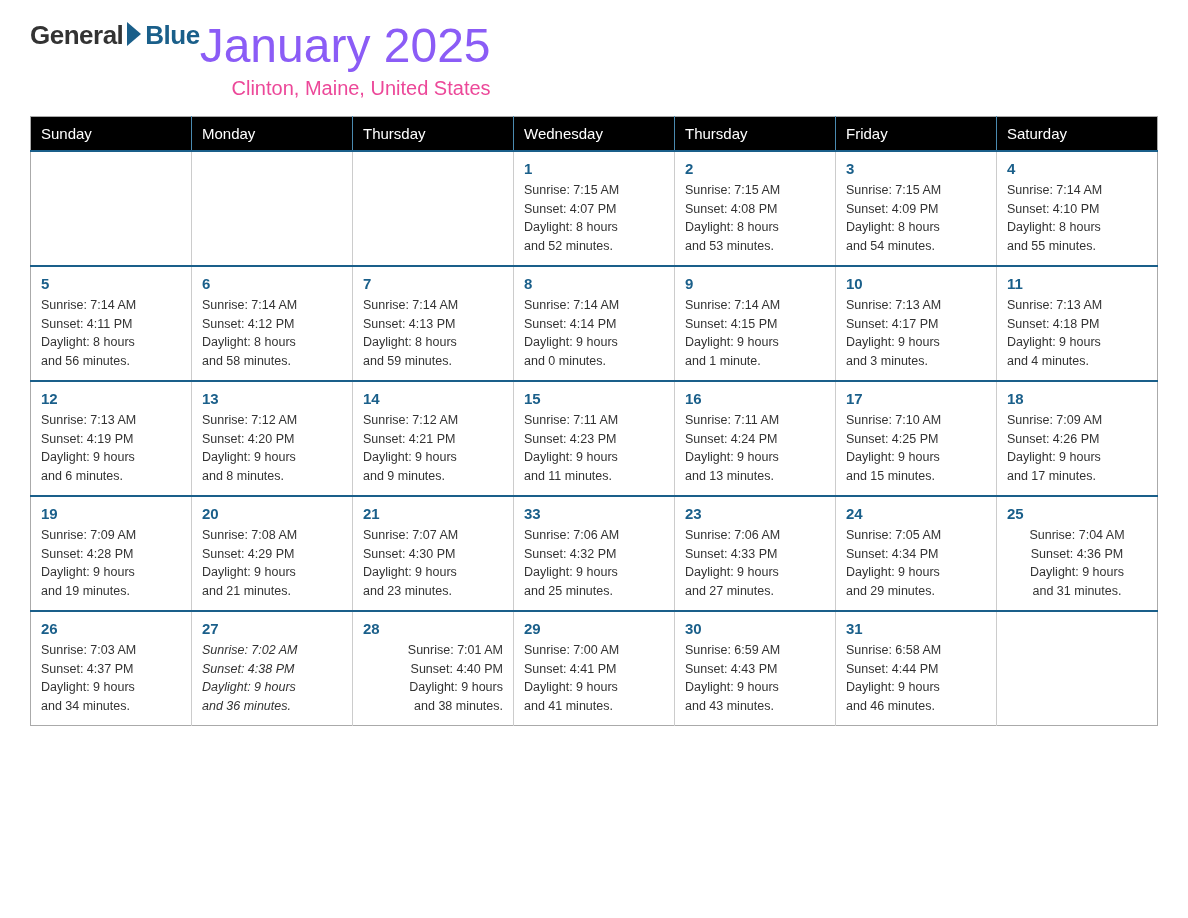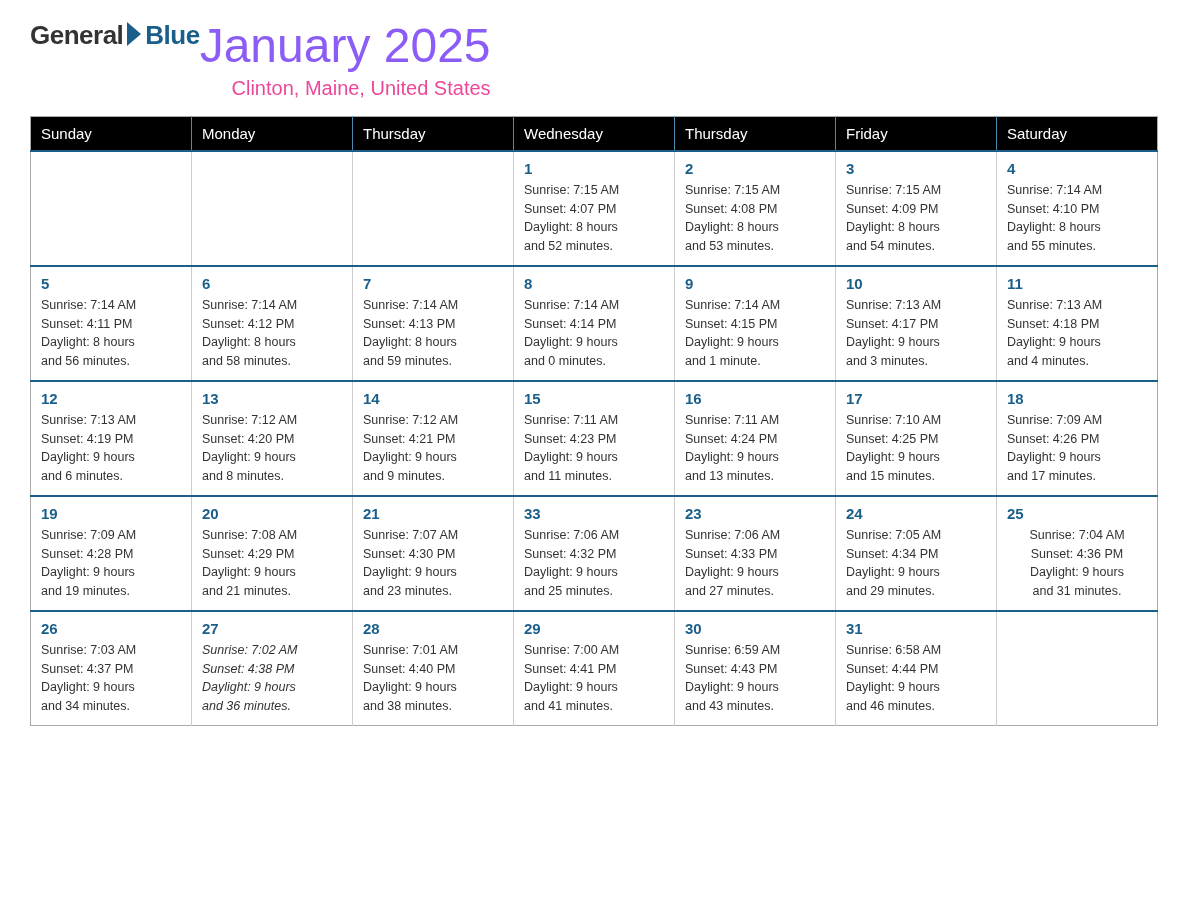--- a/index.html
+++ b/index.html
@@ -338,21 +338,21 @@
         </td>
         <td>
           <span class="day-number">27</span>
           <div class="day-info" style="white-space: pre-line; font-style: italic;">Sunrise: 7:02 AM
 Sunset: 4:38 PM
 Daylight: 9 hours
 and 36 minutes.</div>
         </td>
         <td>
           <span class="day-number">28</span>
-          <div class="day-info" style="white-space: pre-line;">Sunrise: 7:01 AM
+          <div class="day-info" style="white-space: pre-line; text-align: right;">Sunrise: 7:01 AM
 Sunset: 4:40 PM
 Daylight: 9 hours
 and 38 minutes.</div>
         </td>
         <td>
           <span class="day-number">29</span>
           <div class="day-info" style="white-space: pre-line;">Sunrise: 7:00 AM
 Sunset: 4:41 PM
 Daylight: 9 hours
 and 41 minutes.</div>

